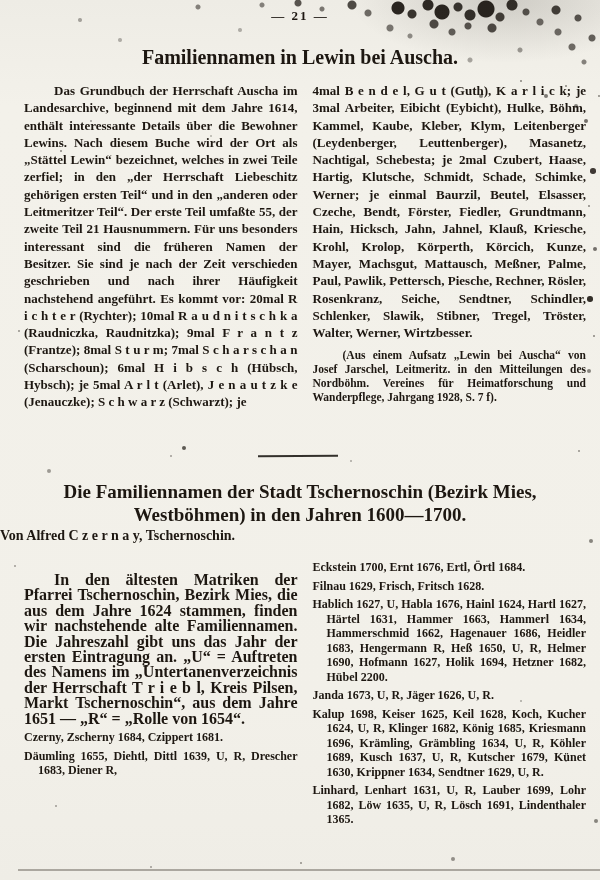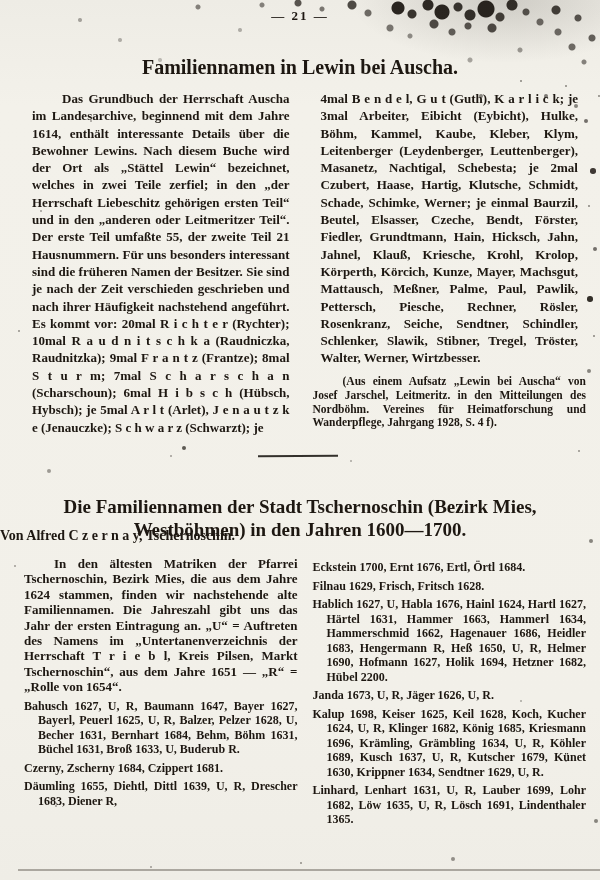--- a/index.html
+++ b/index.html
@@ -4,36 +4,36 @@
 <style>
   html,body{margin:0;padding:0;background:#888;}
   .page{
     position:relative;width:600px;height:880px;margin:0 auto;overflow:hidden;
     background:linear-gradient(180deg,#eeece5 0%,#f3f1ea 12%,#f2f0e9 80%,#efede6 100%);
     font-family:"Liberation Serif", serif;color:#1d1711;
   }
   .pagenum{position:absolute;top:8px;left:0;right:0;text-align:center;
     font-size:13px;font-weight:bold;letter-spacing:2px;}
   .title1{position:absolute;top:40px;left:0;right:0;text-align:center;
-    font-size:20px;font-weight:bold;margin:16px;}
+    font-size:20px;font-weight:bold;margin:6px;}
   .a1cols{position:absolute;top:82px;left:24px;right:14px;display:flex;gap:15px;}
   .col{flex:1;min-width:0;}
-  .body1{font-size:13px;line-height:17.3px;font-weight:bold;text-align:justify;margin:8px;}
+  .body1{font-size:13px;line-height:17.3px;font-weight:bold;text-align:justify;margin:0;}
   .firstindent{text-indent:30px;}
   .citation{font-size:11.5px;line-height:13.9px;font-weight:bold;text-align:justify;
     text-indent:30px;margin:8px 0 0;}
   .divider{position:absolute;top:455px;left:258px;width:80px;height:2px;
     background:#33302b;transform:rotate(-0.4deg);}
   .title2{position:absolute;top:479px;left:0;right:0;text-align:center;
-    font-size:19px;line-height:23px;font-weight:bold;margin:16px;}
+    font-size:19px;line-height:23px;font-weight:bold;margin:1px;}
   .byline{position:absolute;top:528px;left:0;right:0;text-align:left;
     font-size:14px;font-weight:bold;}
   .a2cols{position:absolute;top:556px;left:24px;right:14px;display:flex;gap:15px;}
-  .intro{font-size:13px;line-height:15.4px;font-weight:bold;text-align:justify;
-    text-indent:30px;margin:0 0 3px;}
+  .intro{font-size:16px;line-height:15.4px;font-weight:bold;text-align:justify;
+    text-indent:30px;margin:16px 0 3px;}
   .entry{font-size:12px;line-height:14.5px;font-weight:bold;text-align:justify;
     margin:4px 0 1px;padding-left:14px;text-indent:-14px;}
   .bottom-rule{position:absolute;left:18px;right:0;top:869px;height:2px;
     background:rgba(115,110,100,.55);}
   
   .noise-band{position:absolute;left:0;top:0;width:600px;height:130px;pointer-events:none;
     background-image:
       radial-gradient(220px 90px at 505px 0px, rgba(40,35,30,.16), transparent 70%),
       radial-gradient(circle at 398px 8px,  rgba(25,20,15,.92) 6px, transparent 7px),
       radial-gradient(circle at 412px 14px, rgba(25,20,15,.85) 4px, transparent 5px),
@@ -103,37 +103,36 @@
   <div class="pagenum">— 21 —</div>
 
   <h1 class="title1">Familiennamen in Lewin bei Auscha.</h1>
 
   <div class="a1cols">
     <div class="col">
       <p class="body1 firstindent">Das Grundbuch der Herrschaft Auscha im Landesarchive, beginnend mit dem Jahre 1614, enthält interessante Details über die Bewohner Lewins. Nach diesem Buche wird der Ort als „Stättel Lewin“ bezeichnet, welches in zwei Teile zerfiel; in den „der Herrschaft Liebeschitz gehörigen ersten Teil“ und in den „anderen oder Leitmeritzer Teil“. Der erste Teil umfaßte 55, der zweite Teil 21 Hausnummern. Für uns besonders interessant sind die früheren Namen der Besitzer. Sie sind je nach der Zeit verschieden geschrieben und nach ihrer Häufigkeit nachstehend angeführt. Es kommt vor: 20mal R i c h t e r (Rychter); 10mal R a u d n i t s c h k a (Raudniczka, Raudnitzka); 9mal F r a n t z (Frantze); 8mal S t u r m; 7mal S c h a r s c h a n (Scharschoun); 6mal H i b s c h (Hübsch, Hybsch); je 5mal A r l t (Arlet), J e n a u t z k e (Jenauczke); S c h w a r z (Schwarzt); je</p>
     </div>
     <div class="col">
       <p class="body1">4mal B e n d e l, G u t (Guth), K a r l i c k; je 3mal Arbeiter, Eibicht (Eybicht), Hulke, Böhm, Kammel, Kaube, Kleber, Klym, Leitenberger (Leydenberger, Leuttenberger), Masanetz, Nachtigal, Schebesta; je 2mal Czubert, Haase, Hartig, Klutsche, Schmidt, Schade, Schimke, Werner; je einmal Baurzil, Beutel, Elsasser, Czeche, Bendt, Förster, Fiedler, Grundtmann, Hain, Hicksch, Jahn, Jahnel, Klauß, Kriesche, Krohl, Krolop, Körperth, Körcich, Kunze, Mayer, Machsgut, Mattausch, Meßner, Palme, Paul, Pawlik, Pettersch, Piesche, Rechner, Rösler, Rosenkranz, Seiche, Sendtner, Schindler, Schlenker, Slawik, Stibner, Tregel, Tröster, Walter, Werner, Wirtzbesser.</p>
-      <p class="citation">(Aus einem Aufsatz „Lewin bei Auscha“ von Josef Jarschel, Leitmeritz. in den Mitteilungen des Nordböhm. Vereines für Heimatforschung und Wanderpflege, Jahrgang 1928, S. 4 f).</p>
+      <p class="citation">(Aus einem Aufsatz „Lewin bei Auscha“ von Josef Jarschel, Leitmeritz. in den Mitteilungen des Nordböhm. Vereines für Heimatforschung und Wanderpflege, Jahrgang 1928, S. 7 f).</p>
     </div>
   </div>
 
   <div class="divider"></div>
 
   <h2 class="title2">
     <span>Die Familiennamen der Stadt Tschernoschin (Bezirk Mies,</span><br>
     <span>Westböhmen) in den Jahren 1600—1700.</span>
   </h2>
 
   <div class="byline">Von Alfred C z e r n a y, Tschernoschin.</div>
 
   <div class="a2cols">
     <div class="col">
       <p class="intro">In den ältesten Matriken der Pfarrei Tschernoschin, Bezirk Mies, die aus dem Jahre 1624 stammen, finden wir nachstehende alte Familiennamen. Die Jahreszahl gibt uns das Jahr der ersten Eintragung an. „U“ = Auftreten des Namens im „Untertanenverzeichnis der Herrschaft T r i e b l, Kreis Pilsen, Markt Tschernoschin“, aus dem Jahre 1651 — „R“ = „Rolle von 1654“.</p>
-      <p class="entry">Bahusch 1627, U, R, Baumann 1647, Bayer 1627, Bayerl, Peuerl 1625, U, R, Balzer, Pelzer 1628, U, Becher 1631, Bernhart 1684, Behm, Böhm 1631, Büchel 1631, Broß 1633, U, Buderub R.</p>
       <p class="entry">Czerny, Zscherny 1684, Czippert 1681.</p>
       <p class="entry">Däumling 1655, Diehtl, Dittl 1639, U, R, Drescher 1683, Diener R,</p>
     </div>
     <div class="col">
       <p class="entry">Eckstein 1700, Ernt 1676, Ertl, Örtl 1684.</p>
       <p class="entry">Filnau 1629, Frisch, Fritsch 1628.</p>
       <p class="entry">Hablich 1627, U, Habla 1676, Hainl 1624, Hartl 1627, Härtel 1631, Hammer 1663, Hammerl 1634, Hammerschmid 1662, Hagenauer 1686, Heidler 1683, Hengermann R, Heß 1650, U, R, Helmer 1690, Hofmann 1627, Holik 1694, Hetzner 1682, Hübel 2200.</p>
       <p class="entry">Janda 1673, U, R, Jäger 1626, U, R.</p>
       <p class="entry">Kalup 1698, Keiser 1625, Keil 1628, Koch, Kucher 1624, U, R, Klinger 1682, König 1685, Kriesmann 1696, Krämling, Grämbling 1634, U, R, Köhler 1689, Kusch 1637, U, R, Kutscher 1679, Künet 1630, Krippner 1634, Sendtner 1629, U, R.</p>
       <p class="entry">Linhard, Lenhart 1631, U, R, Lauber 1699, Lohr 1682, Löw 1635, U, R, Lösch 1691, Lindenthaler 1365.</p>

